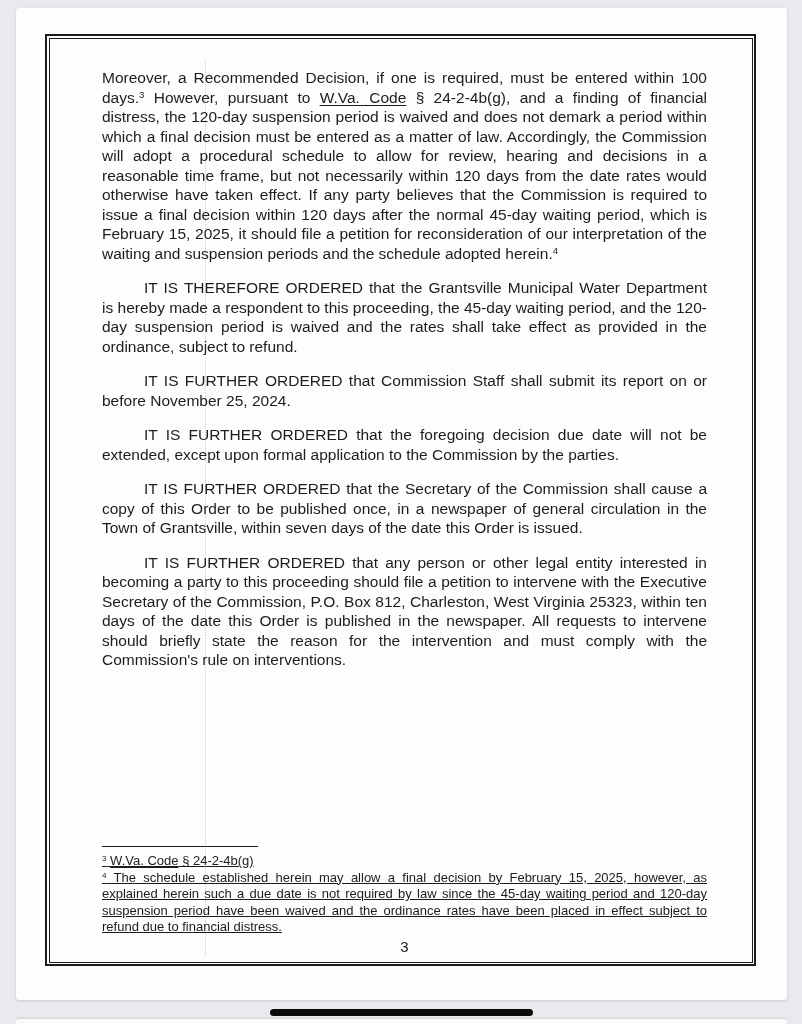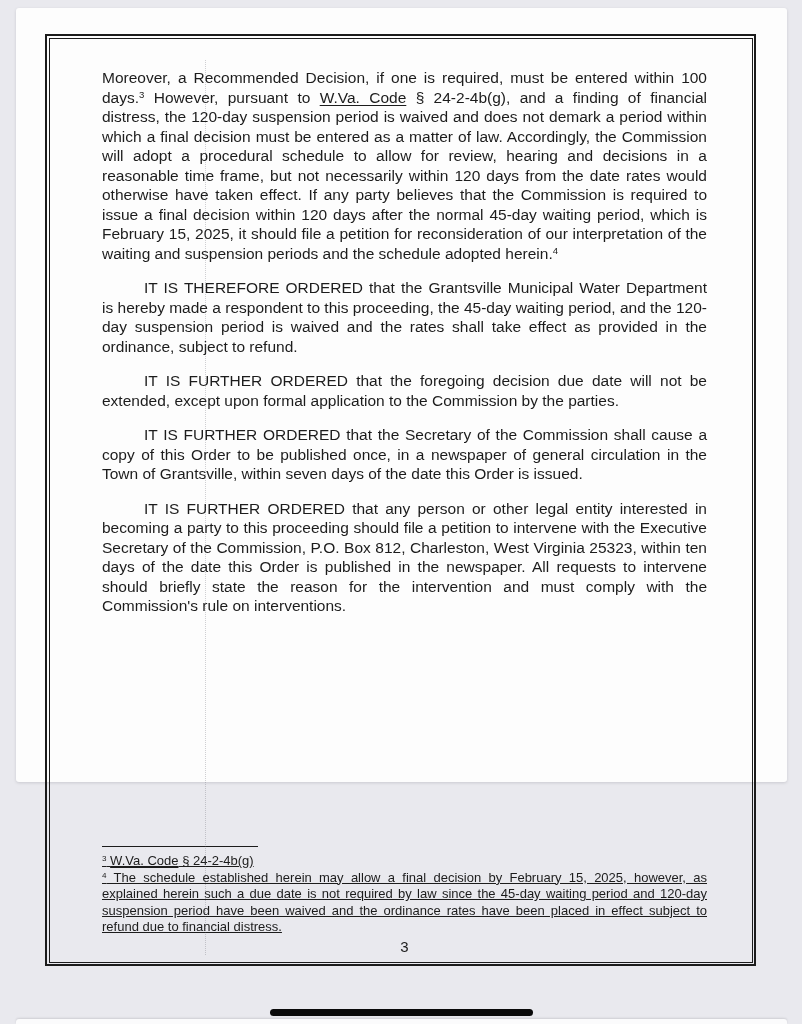--- a/index.html
+++ b/index.html
@@ -7,21 +7,21 @@
   body {
     width: 802px; height: 1024px;
     position: relative;
     background: #e9e9ee;
     font-family: "Liberation Sans", sans-serif;
     overflow: hidden;
   }
   .page {
     position: absolute;
     left: 16px; top: 8px;
-    width: 771px; height: 774px;
+    width: 771px; height: 992px;
     background: #fdfdfd;
     border-radius: 3px;
     box-shadow: 0 1px 3px rgba(60,60,70,0.18);
   }
   .frame {
     position: absolute;
     left: 29px; top: 26px;
     width: 711px; height: 932px;
     border: 2.5px solid #1c1c1c;
   }
@@ -98,20 +98,21 @@
 </head>
 <body>
 
 <div class="page">
   <div class="frame">
 
     <div class="textcol">
       <p class="para"><span>Moreover, a Recommended Decision, if one is required, must be entered within 100 days.</span><sup>3</sup> <span>However, pursuant to </span><span class="u">W.Va. Code</span><span> § 24-2-4b(g), and a finding of financial distress, the 120-day suspension period is waived and does not demark a period within which a final decision must be entered as a matter of law. Accordingly, the Commission will adopt a procedural schedule to allow for review, hearing and decisions in a reasonable time frame, but not necessarily within 120 days from the date rates would otherwise have taken effect. If any party believes that the Commission is required to issue a final decision within 120 days after the normal 45-day waiting period, which is February 15, 2025, it should file a petition for reconsideration of our interpretation of the waiting and suspension periods and the schedule adopted herein.</span><sup>4</sup></p>
 
       <p class="para order">IT IS THEREFORE ORDERED that the Grantsville Municipal Water Department is hereby made a respondent to this proceeding, the 45-day waiting period, and the 120-day suspension period is waived and the rates shall take effect as provided in the ordinance, subject to refund.</p>
+      <p class="para order">IT IS FURTHER ORDERED that Commission Staff shall submit its report on or before November 25, 2024.</p>
       <p class="para order">IT IS FURTHER ORDERED that the foregoing decision due date will not be extended, except upon formal application to the Commission by the parties.</p>
       <p class="para order">IT IS FURTHER ORDERED that the Secretary of the Commission shall cause a copy of this Order to be published once, in a newspaper of general circulation in the Town of Grantsville, within seven days of the date this Order is issued.</p>
       <p class="para order">IT IS FURTHER ORDERED that any person or other legal entity interested in becoming a party to this proceeding should file a petition to intervene with the Executive Secretary of the Commission, P.O. Box 812, Charleston, West Virginia 25323, within ten days of the date this Order is published in the newspaper. All requests to intervene should briefly state the reason for the intervention and must comply with the Commission's rule on interventions.</p>
     </div>
 
     <div class="footer">
       <div class="fnrule"></div>
       <p class="fn"><sup>3</sup> <span class="u">W.Va. Code</span><span> § 24-2-4b(g)</span></p>
       <p class="fn"><sup>4</sup><span> The schedule established herein may allow a final decision by February 15, 2025, however, as explained herein such a due date is not required by law since the 45-day waiting period and 120-day suspension period have been waived and the ordinance rates have been placed in effect subject to refund due to financial distress.</span></p>
       <div class="pagenum">3</div>

